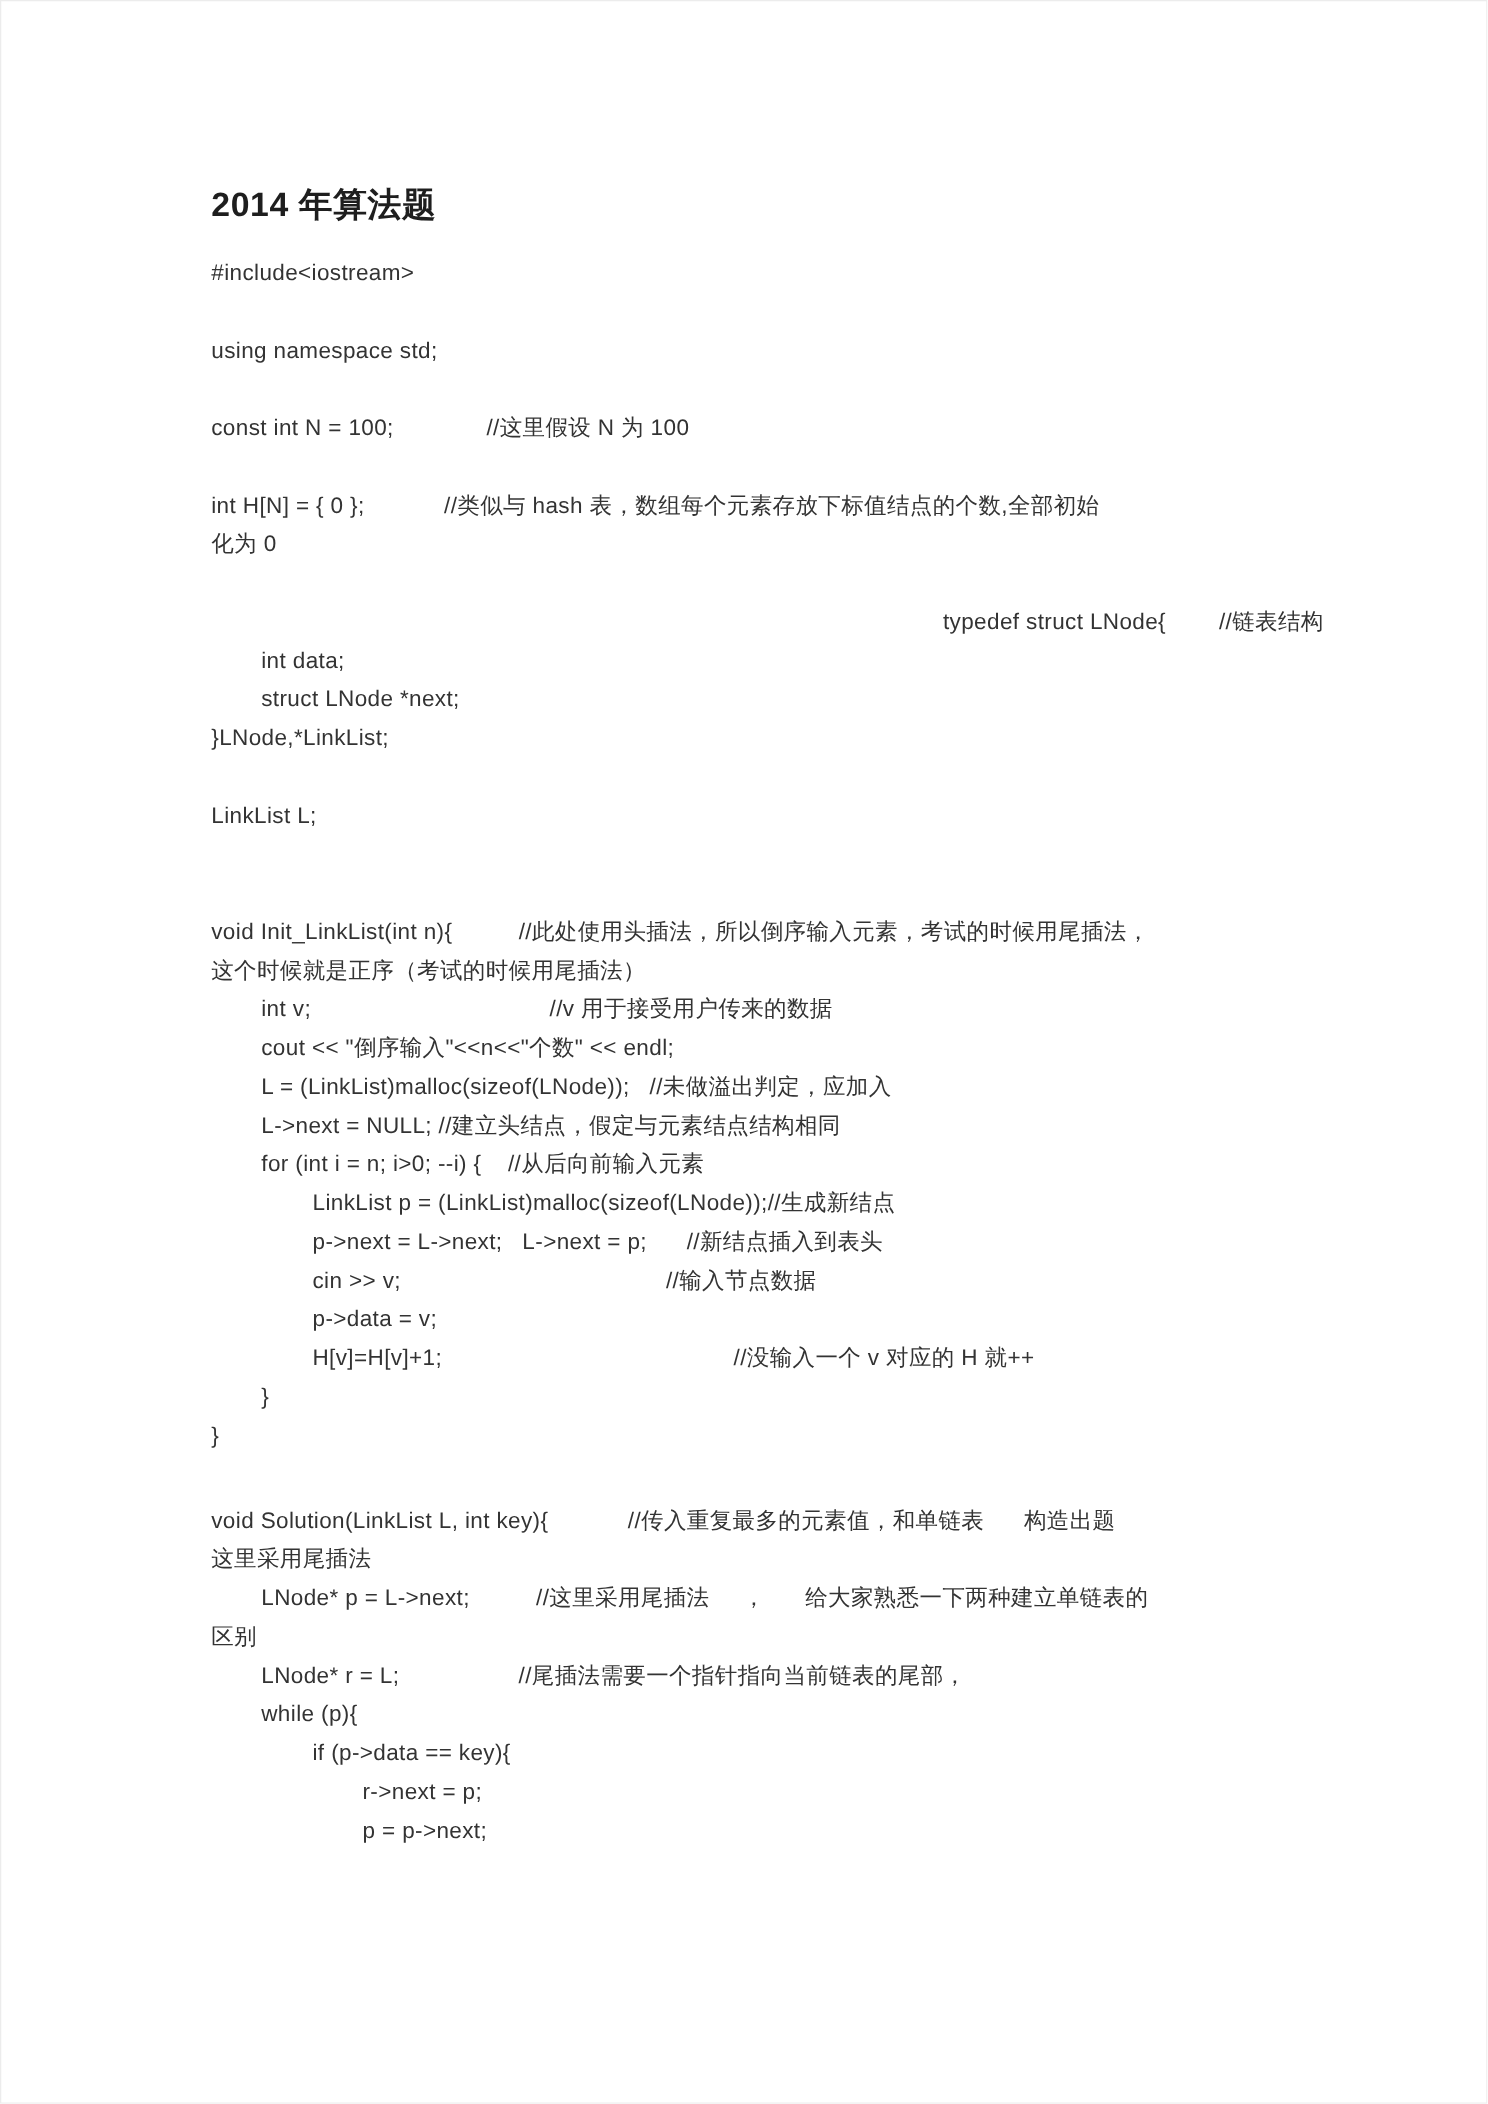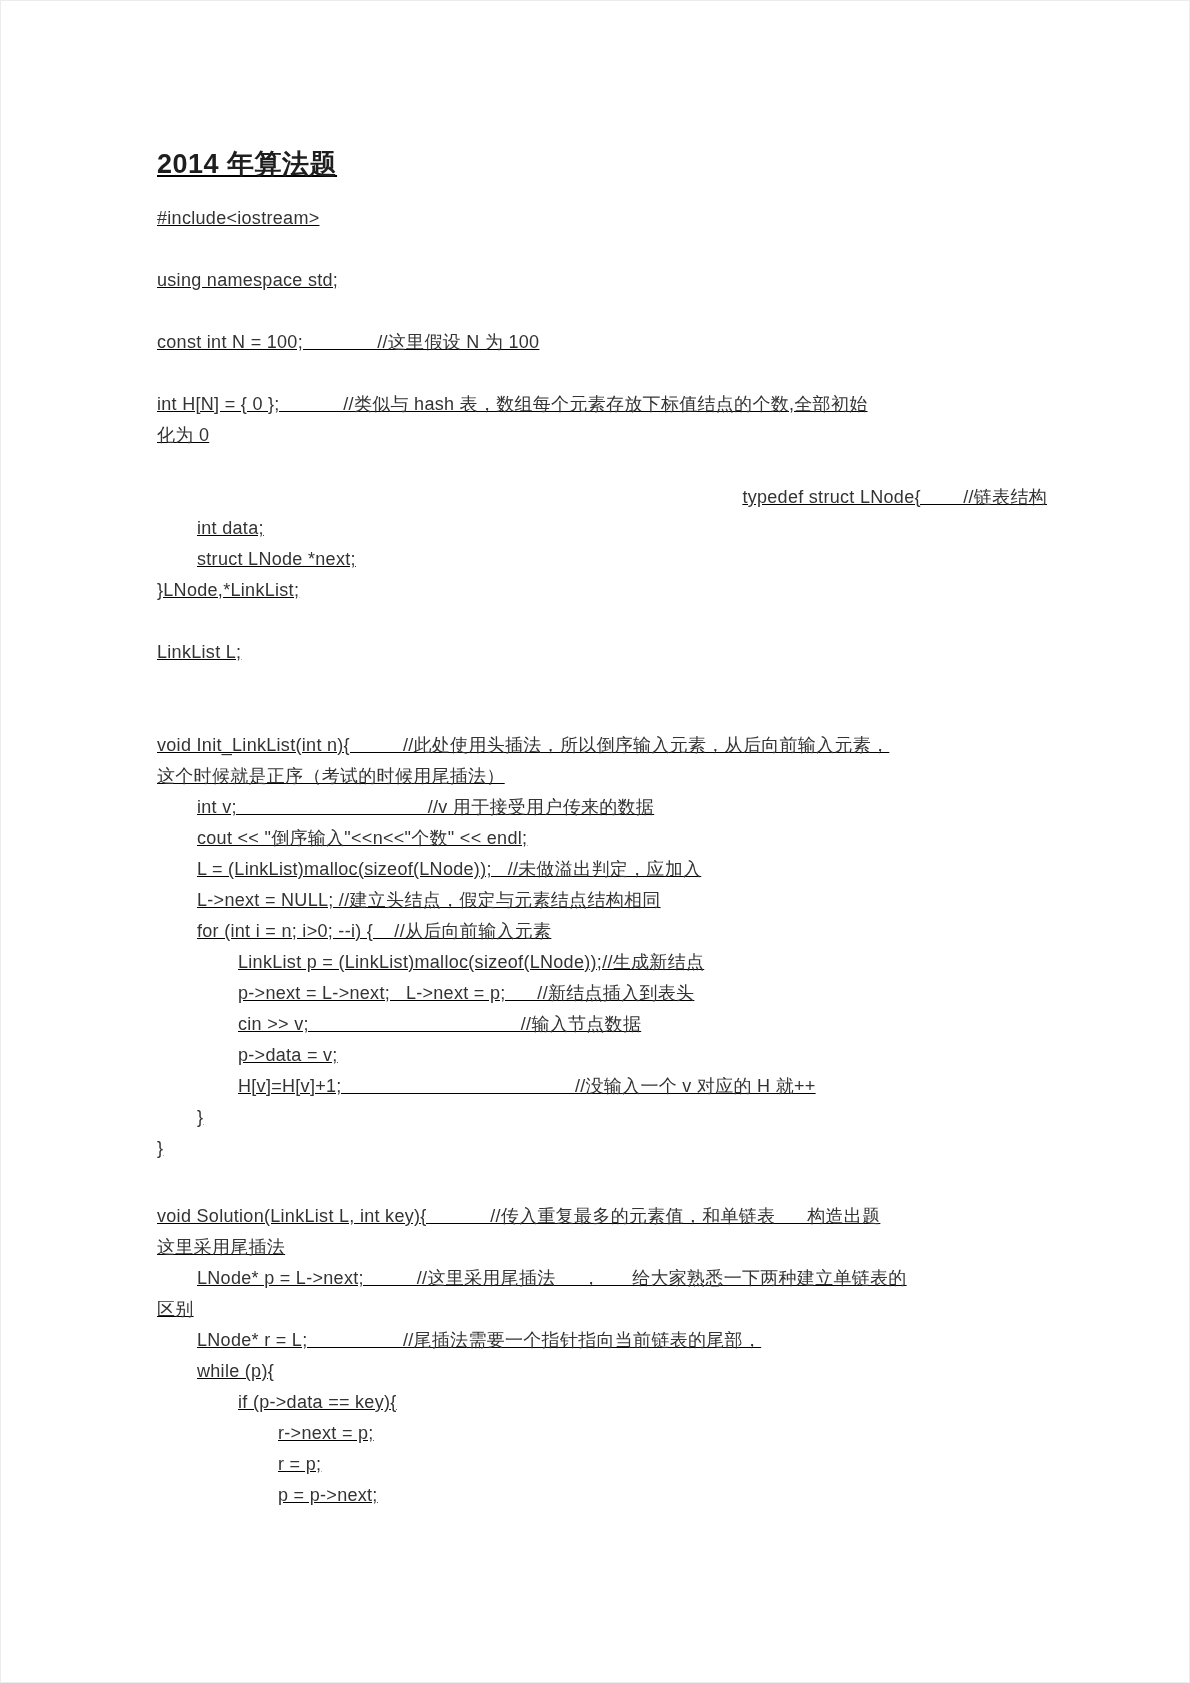--- a/index.html
+++ b/index.html
@@ -12,24 +12,23 @@
     width: 1190px;
     height: 1683px;
     background: #ffffff;
     box-sizing: border-box;
     border: 1px solid #ececec;
     overflow: hidden;
     font-family: "Liberation Sans", sans-serif;
   }
   .content {
     position: absolute;
-    left: 156px;
+    left: 168px;
     top: 146px;
     width: 890px;
-    text-decoration: underline;
   }
   .doc-title {
     margin: 0 0 22px 0;
     font-size: 27px;
     line-height: 34px;
     font-weight: bold;
     color: #1e1e1e;
     letter-spacing: 0.5px;
   }
   .code-block {
@@ -57,21 +56,21 @@
         <div class="code-line indent-0">#include&lt;iostream&gt;</div>
         <div class="code-line indent-0" style="margin-top: 31px;">using namespace std;</div>
         <div class="code-line indent-0" style="margin-top: 31px;">const int N = 100;              //这里假设 N 为 100</div>
         <div class="code-line indent-0" style="margin-top: 31px;">int H[N] = { 0 };            //类似与 hash 表，数组每个元素存放下标值结点的个数,全部初始</div>
         <div class="code-line indent-0">化为 0</div>
         <div class="code-line indent-0" style="margin-top: 31px; text-align: right;">typedef struct LNode{        //链表结构</div>
         <div class="code-line indent-1">int data;</div>
         <div class="code-line indent-1">struct LNode *next;</div>
         <div class="code-line indent-0">}LNode,*LinkList;</div>
         <div class="code-line indent-0" style="margin-top: 31px;">LinkList L;</div>
-        <div class="code-line indent-0" style="margin-top: 62px;">void Init_LinkList(int n){          //此处使用头插法，所以倒序输入元素，从后向前输入元素，</div>
+        <div class="code-line indent-0" style="margin-top: 62px;">void Init_LinkList(int n){          //此处使用头插法，所以倒序输入元素，考试的时候用尾插法，</div>
         <div class="code-line indent-0">这个时候就是正序（考试的时候用尾插法）</div>
         <div class="code-line indent-1">int v;                                    //v 用于接受用户传来的数据</div>
         <div class="code-line indent-1">cout &lt;&lt; "倒序输入"&lt;&lt;n&lt;&lt;"个数" &lt;&lt; endl;</div>
         <div class="code-line indent-1">L = (LinkList)malloc(sizeof(LNode));   //未做溢出判定，应加入</div>
         <div class="code-line indent-1">L-&gt;next = NULL; //建立头结点，假定与元素结点结构相同</div>
         <div class="code-line indent-1">for (int i = n; i&gt;0; --i) {    //从后向前输入元素</div>
         <div class="code-line indent-2">LinkList p = (LinkList)malloc(sizeof(LNode));//生成新结点</div>
         <div class="code-line indent-2">p-&gt;next = L-&gt;next;   L-&gt;next = p;      //新结点插入到表头</div>
         <div class="code-line indent-2">cin &gt;&gt; v;                                        //输入节点数据</div>
         <div class="code-line indent-2">p-&gt;data = v;</div>
@@ -79,17 +78,16 @@
         <div class="code-line indent-1">}</div>
         <div class="code-line indent-0">}</div>
         <div class="code-line indent-0" style="margin-top: 37px;">void Solution(LinkList L, int key){            //传入重复最多的元素值，和单链表      构造出题</div>
         <div class="code-line indent-0">这里采用尾插法</div>
         <div class="code-line indent-1">LNode* p = L-&gt;next;          //这里采用尾插法     ，      给大家熟悉一下两种建立单链表的</div>
         <div class="code-line indent-0">区别</div>
         <div class="code-line indent-1">LNode* r = L;                  //尾插法需要一个指针指向当前链表的尾部，</div>
         <div class="code-line indent-1">while (p){</div>
         <div class="code-line indent-2">if (p-&gt;data == key){</div>
         <div class="code-line indent-3">r-&gt;next = p;</div>
-        <div class="code-line indent-3">r = p;</div>
         <div class="code-line indent-3">p = p-&gt;next;</div>
       </div>
   </div>
 </div>
 
 </body></html>

